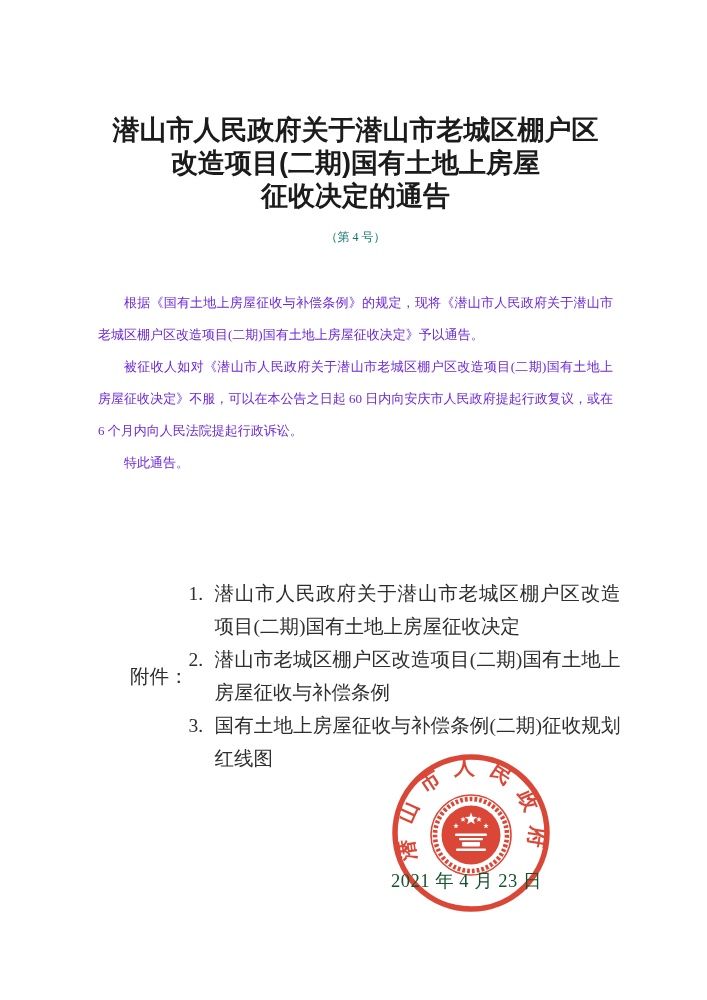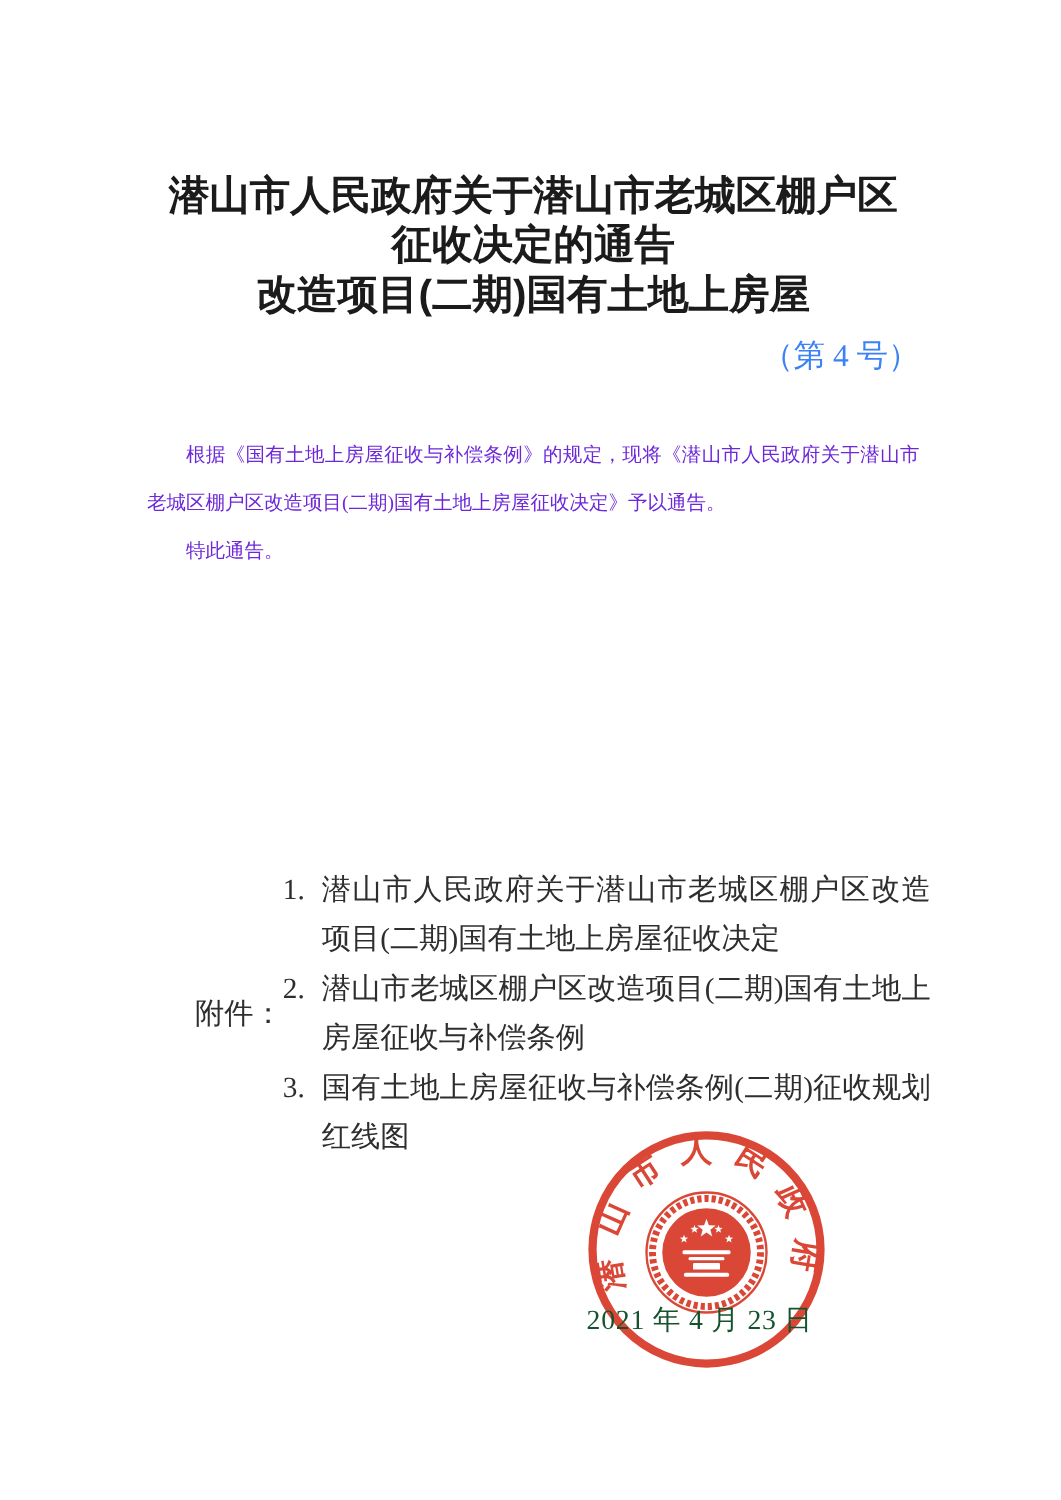--- a/index.html
+++ b/index.html
@@ -7,21 +7,21 @@
     position:relative;width:707px;height:1000px;background:#ffffff;
     overflow:hidden;font-family:"Liberation Serif","DejaVu Serif",serif;
   }
   .doc-title{
     position:absolute;top:114px;left:98px;width:515px;
     text-align:center;font-family:"Liberation Sans","DejaVu Sans",sans-serif;
     font-weight:700;font-size:27px;line-height:33px;color:#1b1b1b;letter-spacing:0px;
   }
   .doc-number{
     position:absolute;top:224px;left:98px;width:515px;
-    text-align:right;font-size:21px;line-height:26px;color:#3b82f6;
+    text-align:center;font-size:12px;line-height:26px;color:#0f766e;
   }
   .doc-body{
     position:absolute;top:287px;left:98px;width:515px;
     font-size:13px;line-height:32px;text-align:justify;color:#6d28d9;
   }
   .doc-body p{margin:0;text-indent:2em;}
   .attachments{
     position:absolute;top:577px;left:130px;width:490px;
     display:flex;align-items:center;
     font-size:19.5px;line-height:33px;color:#2e2e2e;
@@ -37,28 +37,29 @@
     font-size:18.5px;line-height:26px;color:#14532d;letter-spacing:.5px;white-space:nowrap;
   }
 </style>
 </head>
 <body>
 
 <div class="page">
 
   <div class="doc-title">
     <div>潜山市人民政府关于潜山市老城区棚户区</div>
+    <div>改造项目(二期)国有土地上房屋</div>
     <div>征收决定的通告</div>
-    <div>改造项目(二期)国有土地上房屋</div>
   </div>
 
   <div class="doc-number">（第 4 号）</div>
 
   <div class="doc-body">
     <p>根据《国有土地上房屋征收与补偿条例》的规定，现将《潜山市人民政府关于潜山市老城区棚户区改造项目(二期)国有土地上房屋征收决定》予以通告。</p>
+    <p>被征收人如对《潜山市人民政府关于潜山市老城区棚户区改造项目(二期)国有土地上房屋征收决定》不服，可以在本公告之日起 60 日内向安庆市人民政府提起行政复议，或在 6 个月内向人民法院提起行政诉讼。</p>
     <p>特此通告。</p>
   </div>
 
   <div class="attachments">
     <div class="att-label">附件：</div>
     <div class="att-items">
       <div class="att-item">
         <div class="att-num">1.</div>
         <div class="att-text">潜山市人民政府关于潜山市老城区棚户区改造项目(二期)国有土地上房屋征收决定</div>
       </div>

